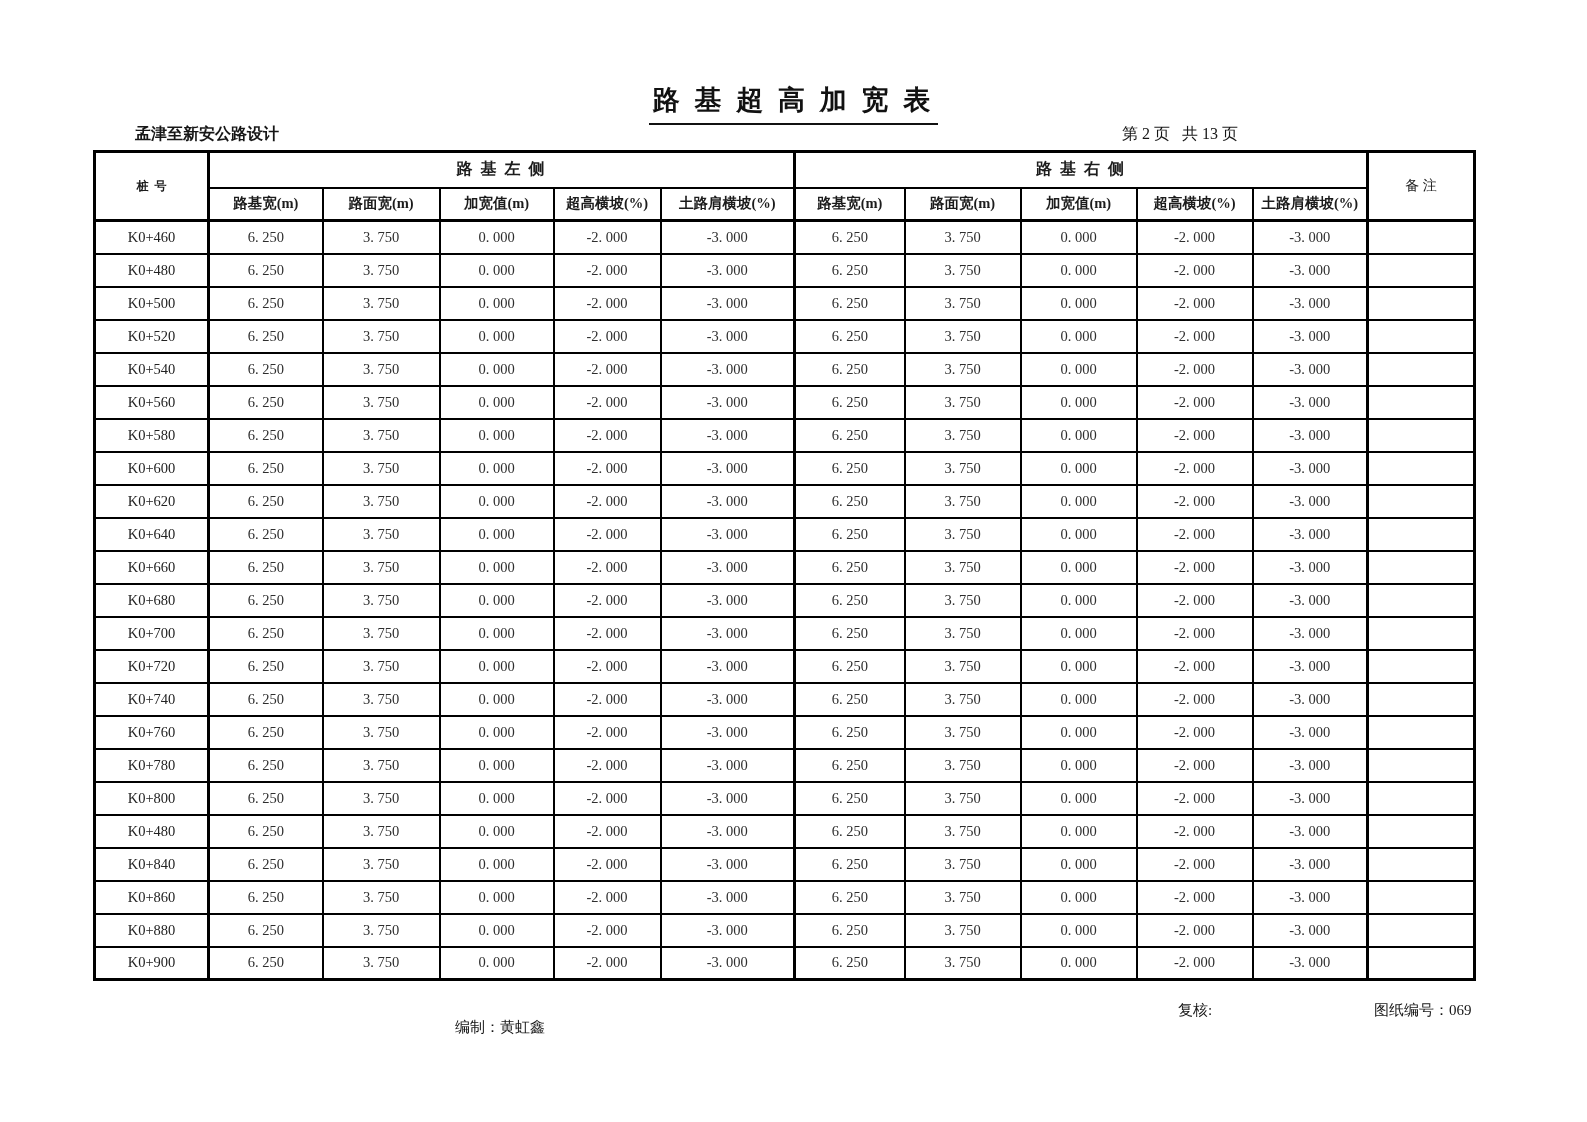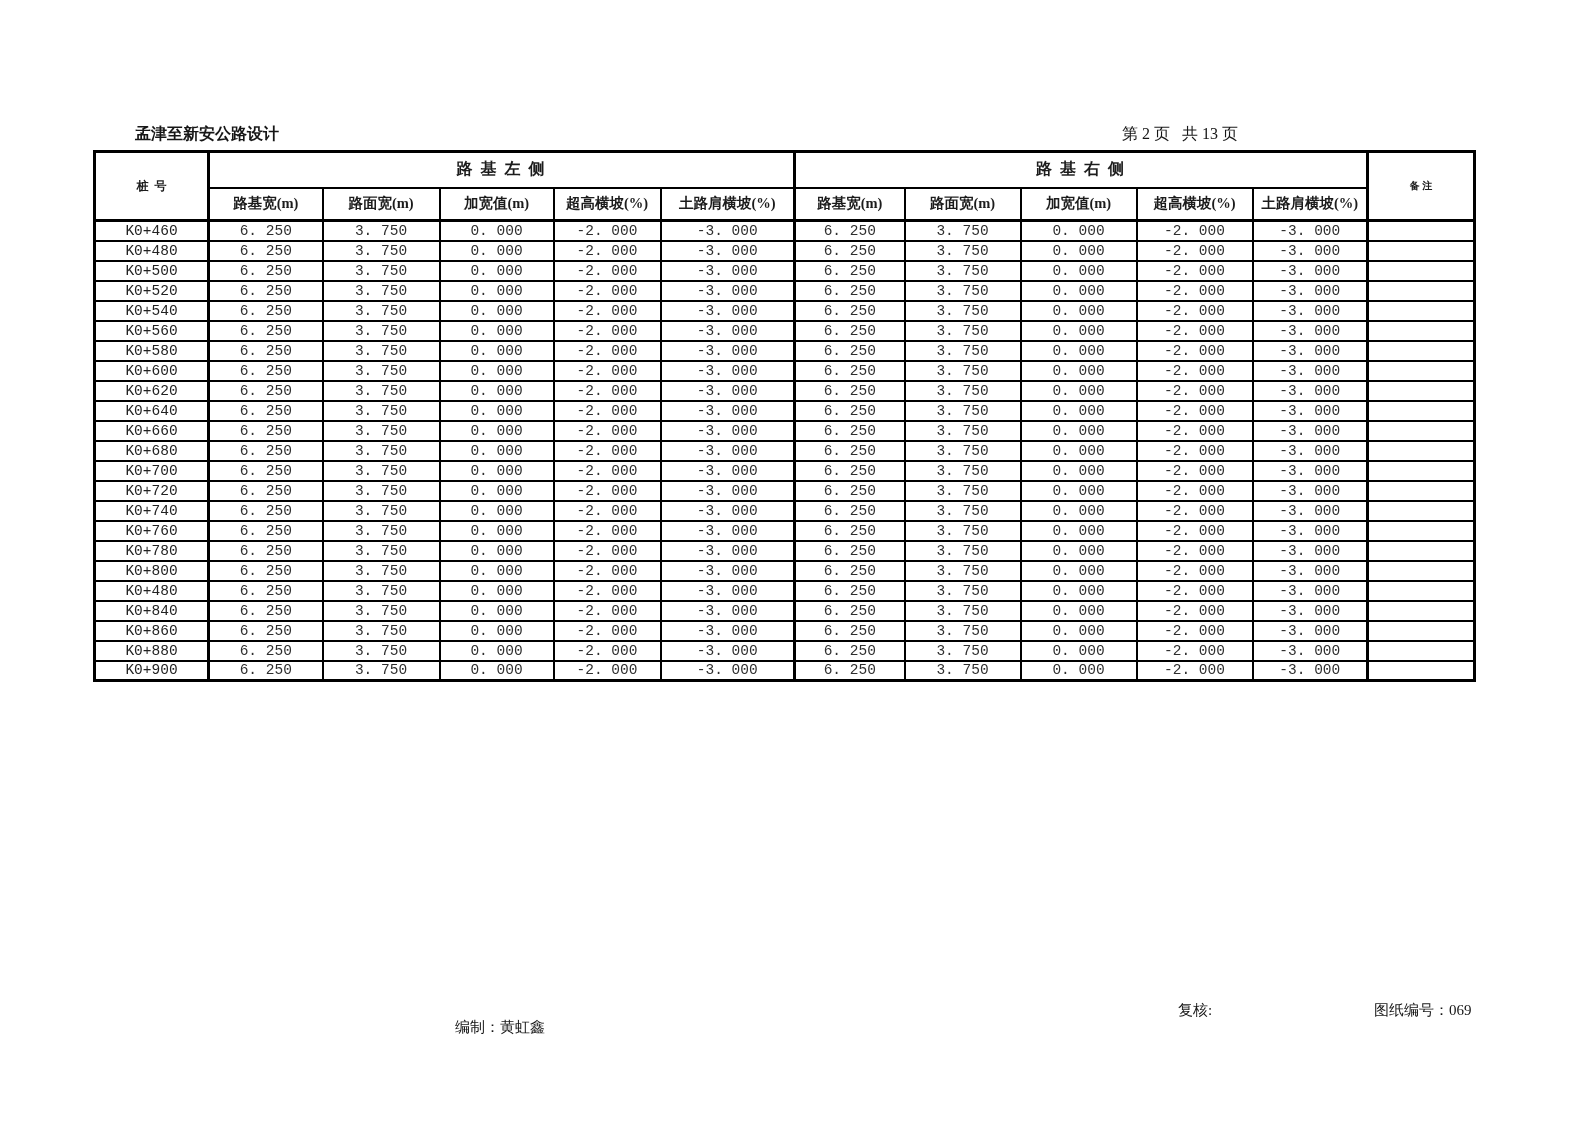--- a/index.html
+++ b/index.html
@@ -65,34 +65,34 @@
   .main-table th, .main-table td {
     border: 2px solid #000;
     text-align: center;
     vertical-align: middle;
     padding: 0;
     overflow: hidden;
     white-space: pre;
   }
   .main-table thead tr.sec-row { height: 36px; }
   .main-table thead tr.sub-row { height: 33px; padding-left: 20px; }
-  .main-table tbody tr { height: 20px; font-family: Liberation Mono, monospace; }
+  .main-table tbody tr { height: 33px; }
   th.stake-h {
     font-size: 12px;
     font-weight: bold;
     border-right-width: 3px;
   }
   th.sec-h {
     font-size: 16px;
     font-weight: bold;
     letter-spacing: 2px;
   }
   th.remark-h {
-    font-size: 10px;
-    font-weight: bold;
+    font-size: 14px;
+    font-weight: normal;
   }
   th.sub-h {
     font-size: 14.5px;
     font-weight: bold;
   }
   .sec-end { border-right-width: 3px !important; }
   .main-table tbody td {
     font-size: 14.5px;
     color: #2e2e2e;
   }
@@ -108,20 +108,23 @@
   }
   .f-prepared { left: 455px; margin-top: 17px; }
   .f-reviewed { left: 1178px; }
   .f-drawing  { left: 1374px; }
 </style>
 </head>
 <body>
 
 <div class="sheet">
 
+  <div class="title-wrap">
+    <span class="doc-title">路 基 超 高 加 宽 表</span>
+  </div>
 
   <div class="project-name">孟津至新安公路设计</div>
   <div class="page-info">第 2 页   共 13 页</div>
 
   <table class="main-table">
     <colgroup>
       <col style="width:114px">
         <col style="width:114px">
         <col style="width:117px">
         <col style="width:114px">

